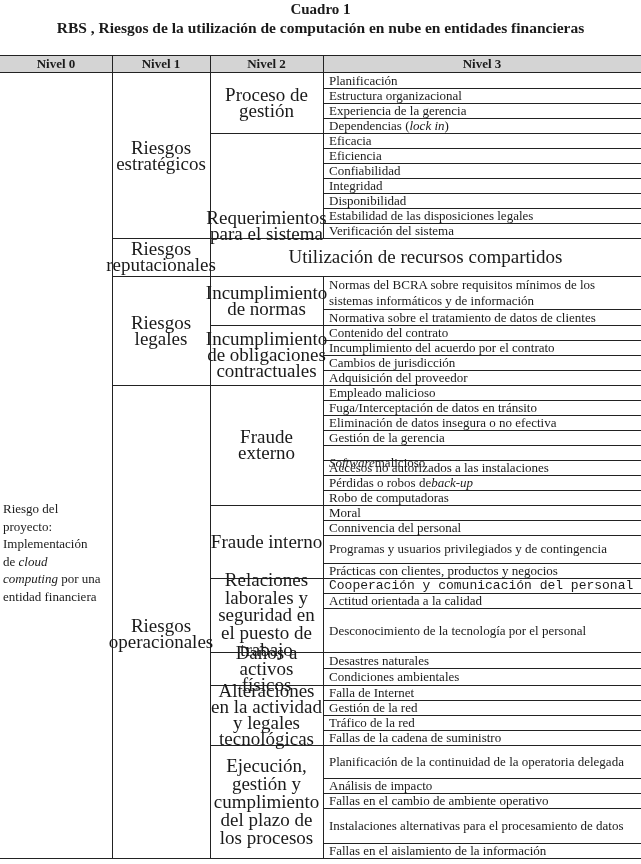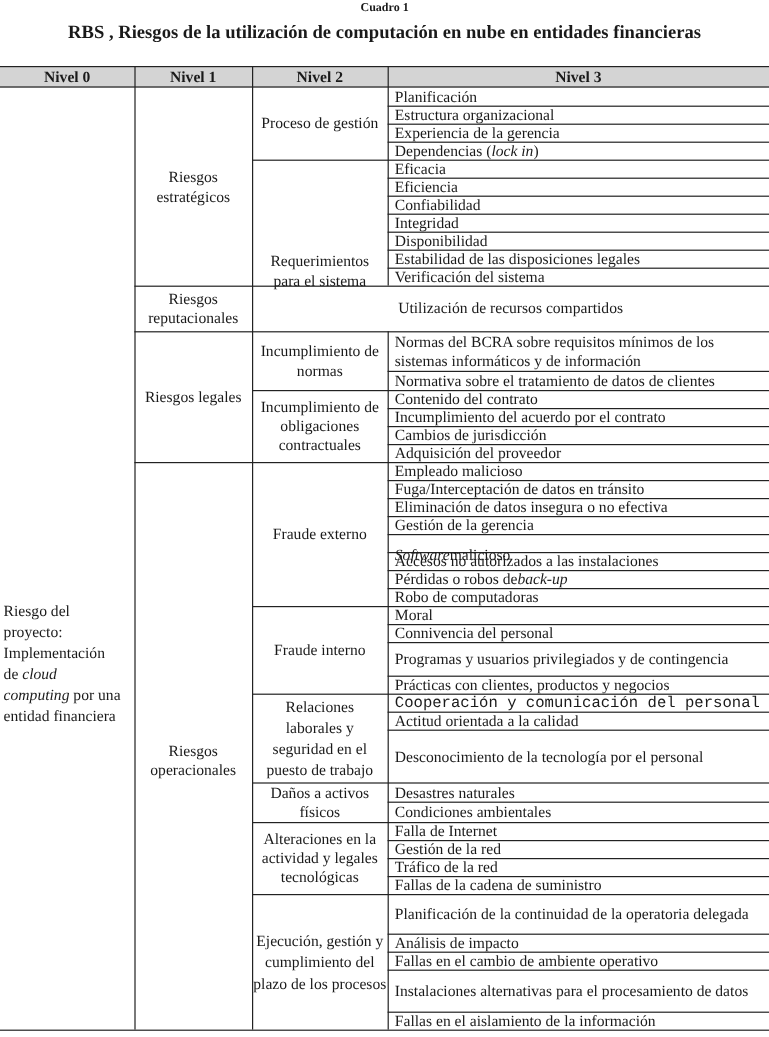--- a/index.html
+++ b/index.html
@@ -1,28 +1,28 @@
 <!DOCTYPE html>
 <html><head>
 <meta charset="utf-8">
 <style>
   html, body { margin:0; padding:0; background:#ffffff; }
   body { width:641px; height:864px; position:relative; overflow:hidden;
          font-family:"Liberation Serif","DejaVu Serif",serif; color:#1a1a1a; }
   .caption { position:absolute; left:0; width:641px; text-align:center; font-weight:bold; }
-  #cap-num { top:1px; font-size:10px; }
+  #cap-num { top:1px; font-size:15px; }
   #cap-title { top:19px; font-size:15.5px; }
   .hdr { position:absolute; top:55px; height:18px; background:#d4d4d4;
          border-top:1.5px solid #222; border-bottom:1.5px solid #222;
          font-weight:bold; font-size:13px; text-align:center; line-height:18px; box-sizing:border-box; }
   .hdr + .hdr { }
   .vline { position:absolute; width:0; border-left:1px solid #222; }
   .hline { position:absolute; height:0; border-top:1px solid #222; }
   .cell { position:absolute; display:flex; align-items:center; justify-content:center;
-          text-align:center; font-size:13px; line-height:16px; box-sizing:border-box; }
+          text-align:center; font-size:19px; line-height:16px; box-sizing:border-box; }
   .c3 { position:absolute; left:327px; width:310px; font-size:13px; line-height:15px;
         padding-left:2px; box-sizing:border-box; display:flex; align-items:center; }
   .c3.two { line-height:16px; }
   .n0 { position:absolute; left:3px; top:500px; width:108px; font-size:13px; line-height:17.5px; text-align:left; }
   .bottom { position:absolute; left:0; width:641px; top:858px; border-top:1.5px solid #222; }
   i { font-style:italic; }
 </style>
 </head>
 <body>
 

